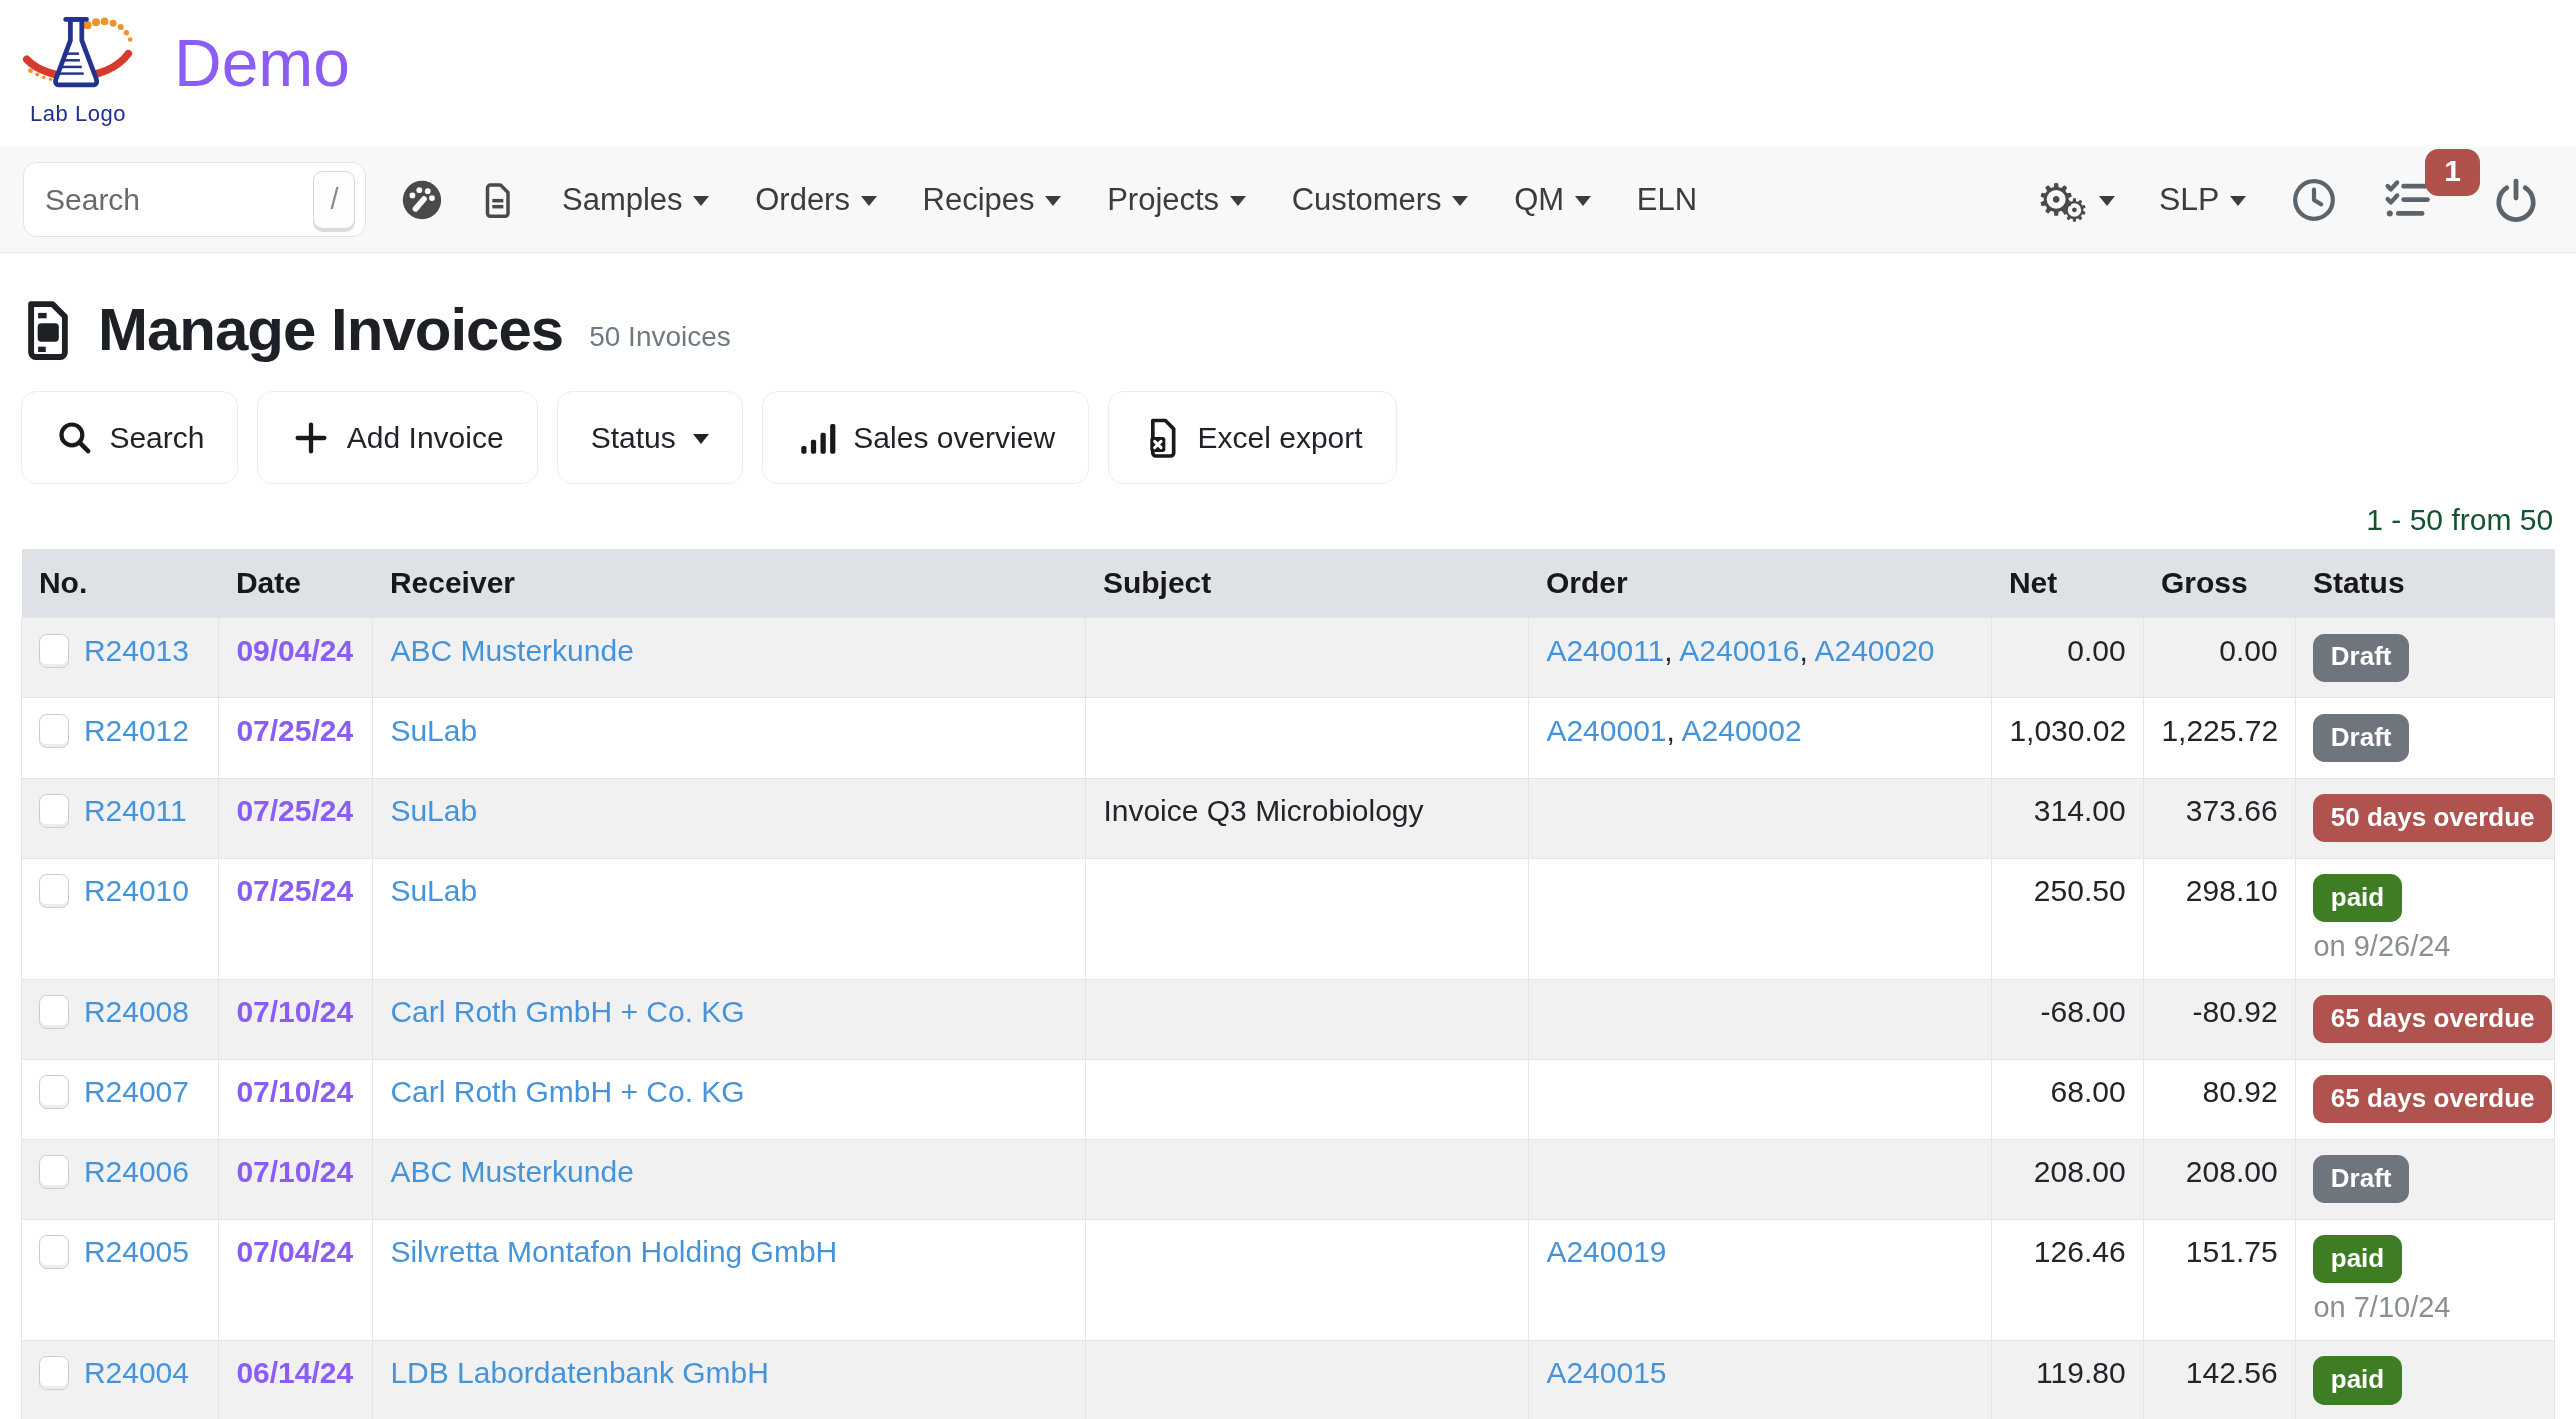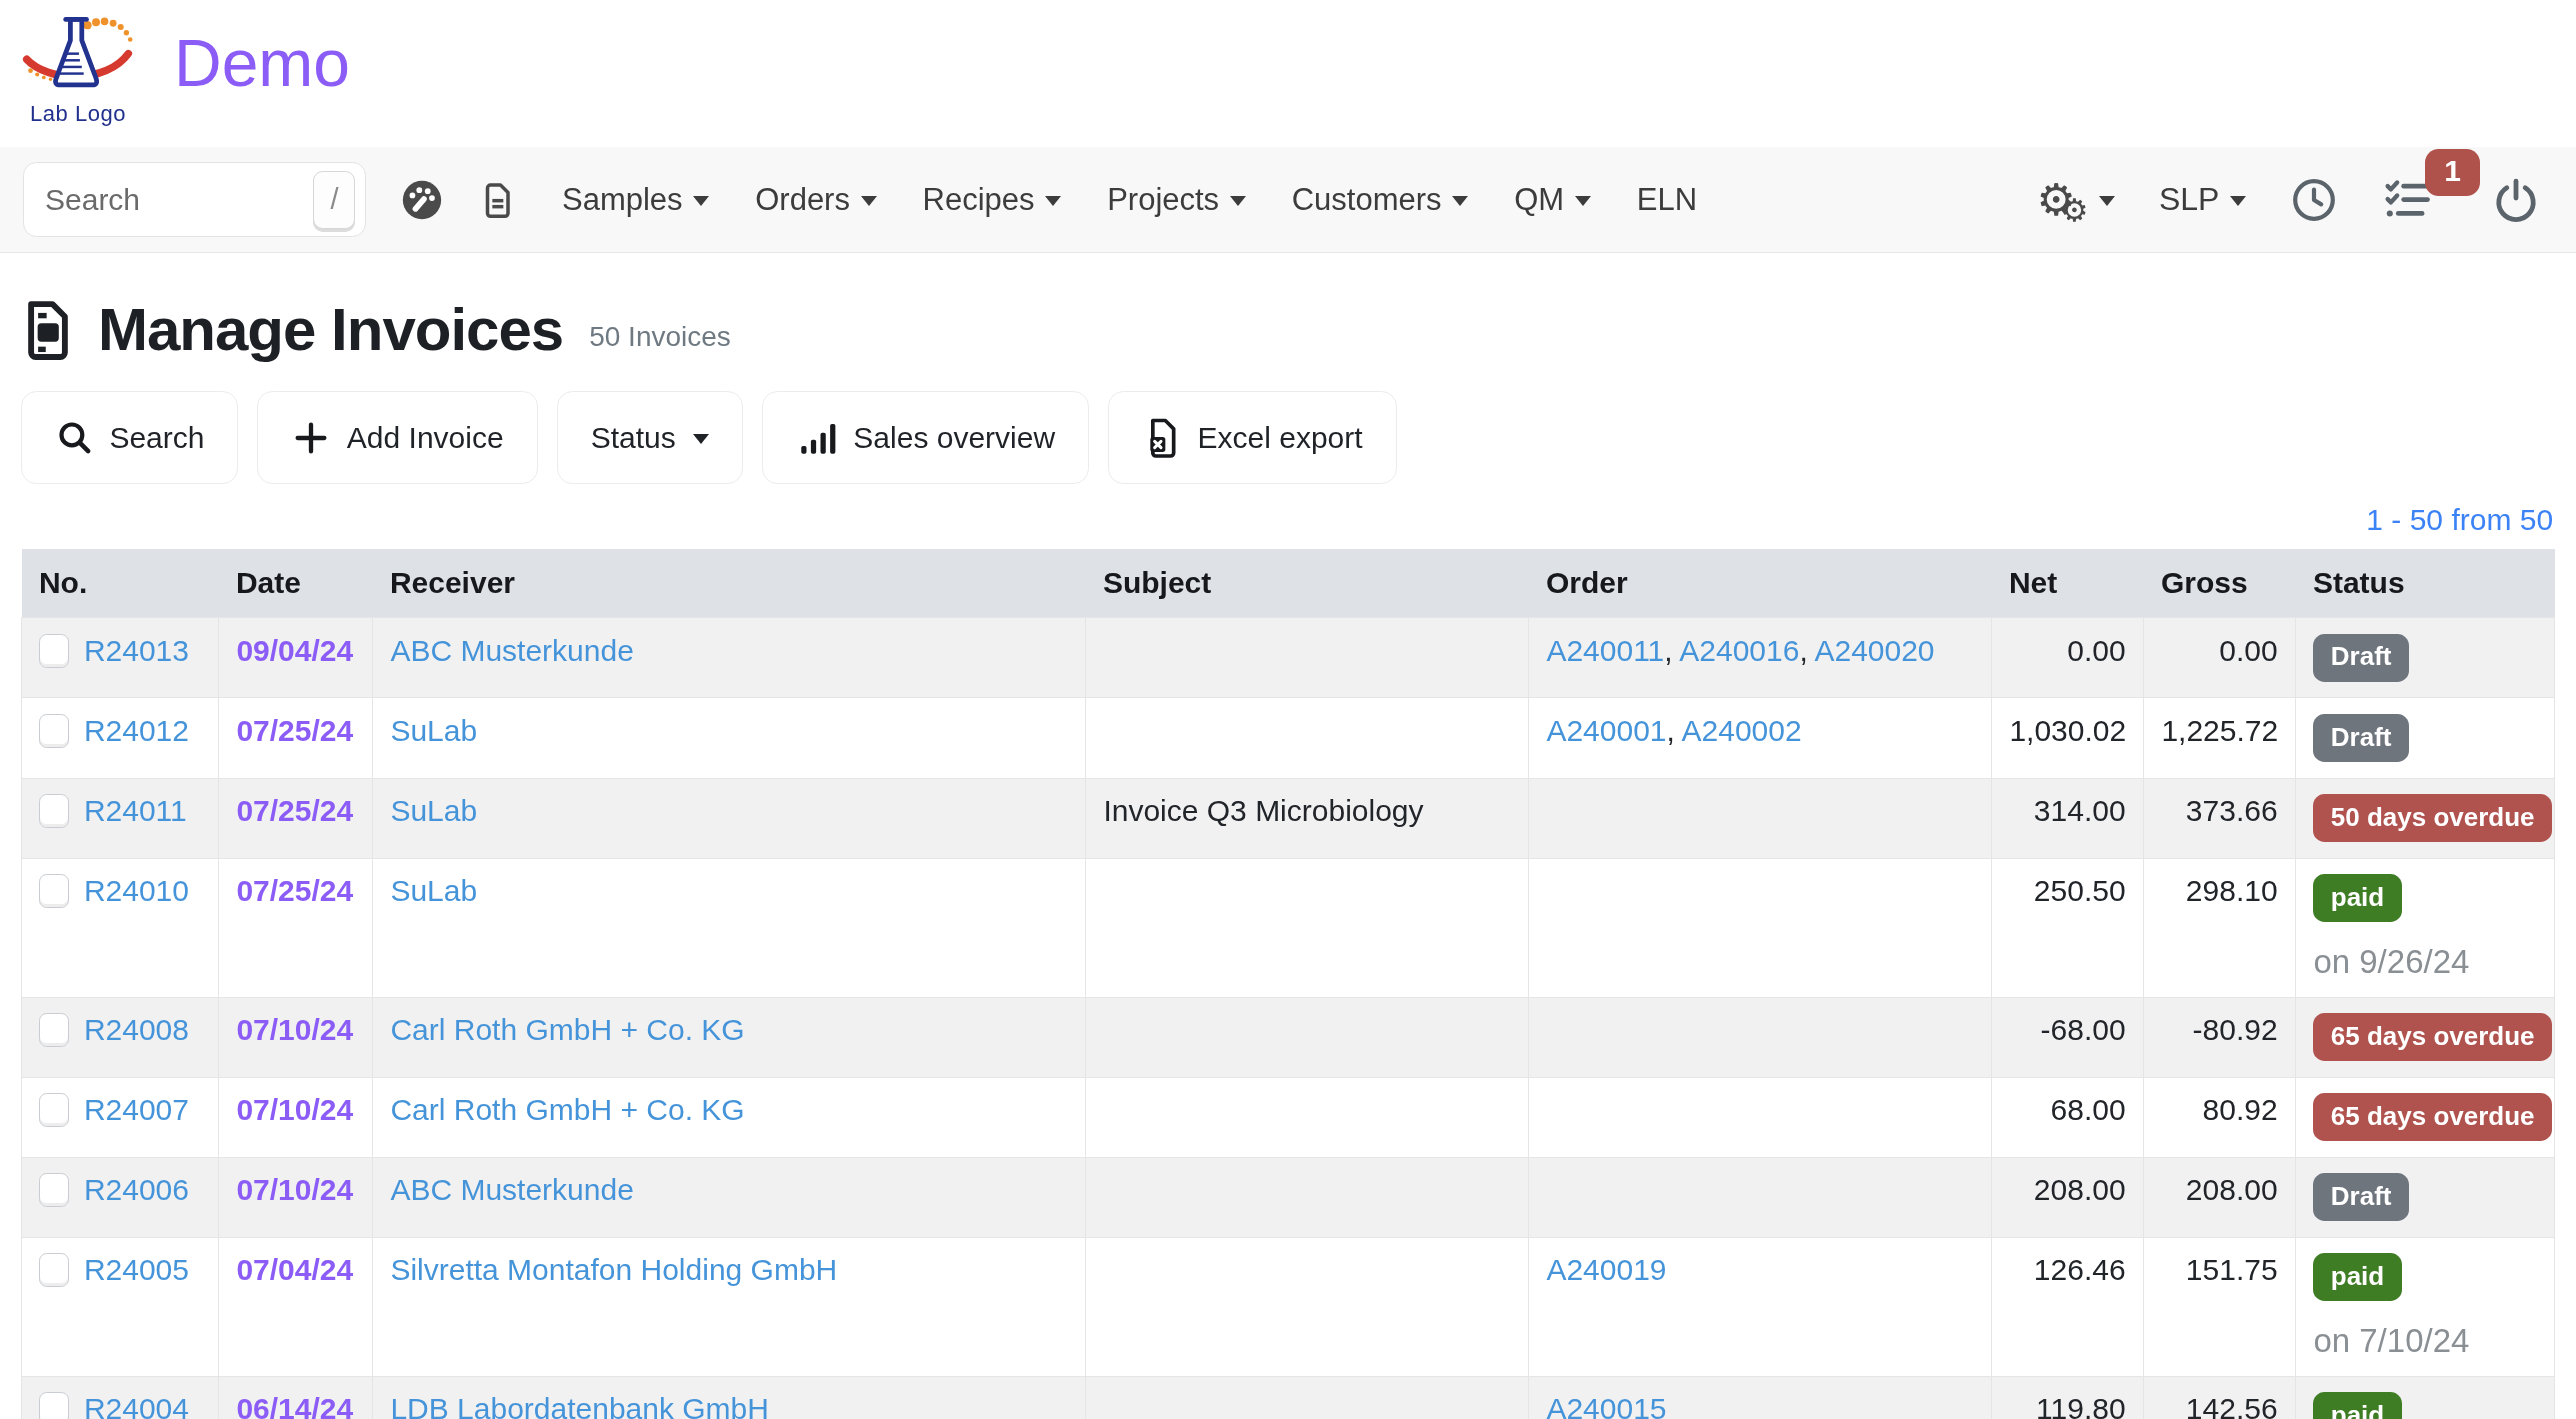--- a/index.html
+++ b/index.html
@@ -43,41 +43,41 @@
   .page-head h1 { font-size:60px; font-weight:700; color:#1d2025; margin-left:23px; letter-spacing:-1px; }
   .subtitle { font-size:28px; color:#6f7982; margin-left:26px; padding-top:15.4px;text-align:center; }
 
   
   .toolbar { margin-top:27px; display:flex; gap:19px; }
   .btn { height:93px; background:#fff; border:1.9px solid #ececec; border-radius:15.4px; padding:0 33px;
     font-size:30px; color:#1f2227; display:inline-flex; align-items:center; gap:15.4px; cursor:pointer;
     font-family:inherit; }
   .btn .caret { border-top-color:#1f2227; margin-left:1.9px; }
 
-  .pagination { text-align:right; font-size:30px; margin:19px 1.9px 11.6px 0; color:#3b82f6; }
+  .pagination { text-align:right; font-size:30px; margin:19px 1.9px 11.6px 0; color:#14532d; }
 
   
   table { width:100%; border-collapse:collapse; table-layout:fixed; }
   thead th { background:var(--header-bg,#dee1e5); font-size:30px; font-weight:700; text-align:left;
     padding:17.4px 17.4px; color:#16181b; cursor:pointer; }
   thead th.num { text-align:left; }
   tbody td { border:1.9px solid #e3e5e7; padding:15.4px 17.4px; font-size:30px; vertical-align:top; }
   tbody tr:nth-child(odd) { background:var(--row-stripe,#f1f1f2); }
   tbody tr:nth-child(even) { background:#fff; }
   td.num { text-align:right; }
   td.date { font-weight:600; color:#8b5cf6; white-space:nowrap; }
   a.link { color:var(--link-blue,#4594da); text-decoration:none; cursor:pointer; }
   .cb { display:inline-block; width:30px; height:34px; border:1.9px solid #c9cdd1; border-radius:7.7px;
     background:#fff; box-shadow:inset 0 -2.9px 0 #ededed; margin-right:14.5px; vertical-align:-6.7px; cursor:pointer; }
   .badge { display:inline-block; color:#fff; font-weight:bold; font-size:26px; padding:7.7px 17.4px 9.6px;
     border-radius:11.6px; white-space:nowrap; }
   .b-draft   { background:var(--badge-draft,#6e757d); }
   .b-overdue { background:var(--badge-overdue,#b0534f); }
   .b-paid    { background:var(--badge-paid,#3e7d24); }
-  .status-note { color:#8a8f94; font-size:33px; margin-top:21px; }
+  .status-note { color:#8a8f94; font-size:29px; margin-top:8px; }
   svg { display:block; }
 </style>
 </head>
 <body>
 
 <header class="top">
   <div class="logo">
     <svg width="114" height="93" viewBox="0 0 120 98" style="margin:0 auto;">
       <path d="M6 52 C 28 76, 90 78, 113 46" stroke="#d6392e" stroke-width="8" fill="none" stroke-linecap="round"></path>
       <circle cx="10" cy="64" r="2.5" fill="#f0922b"></circle>

